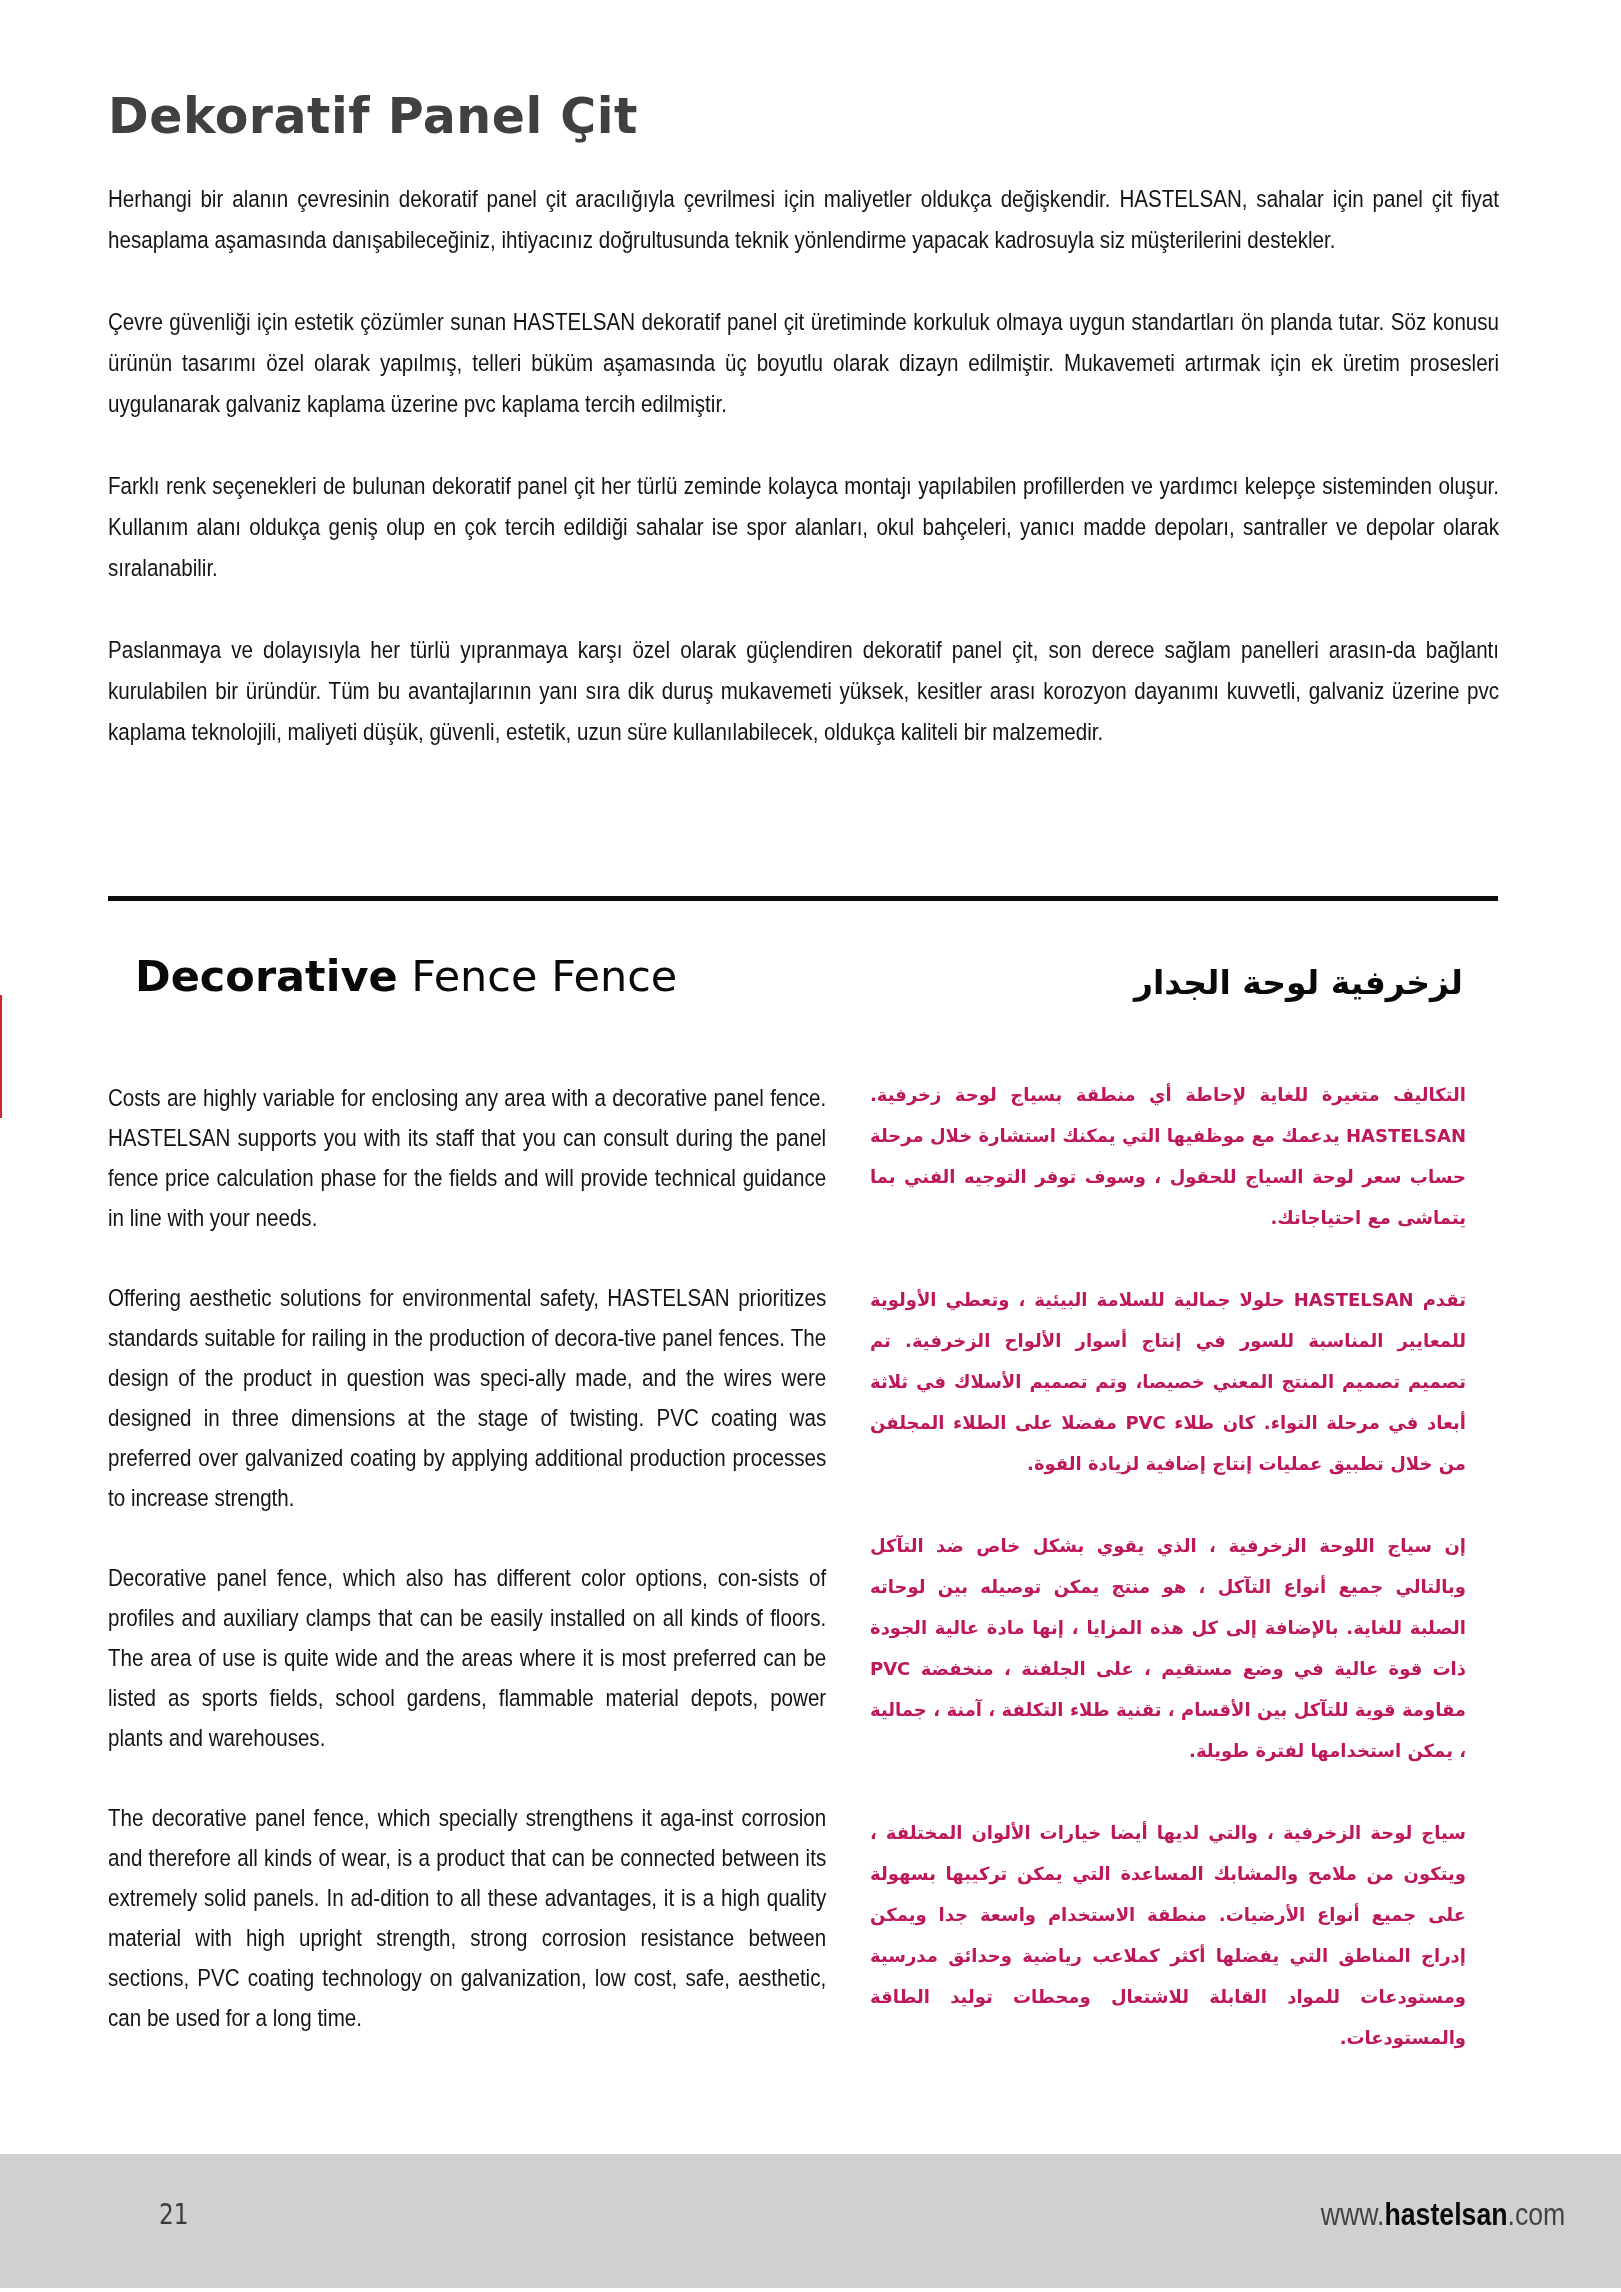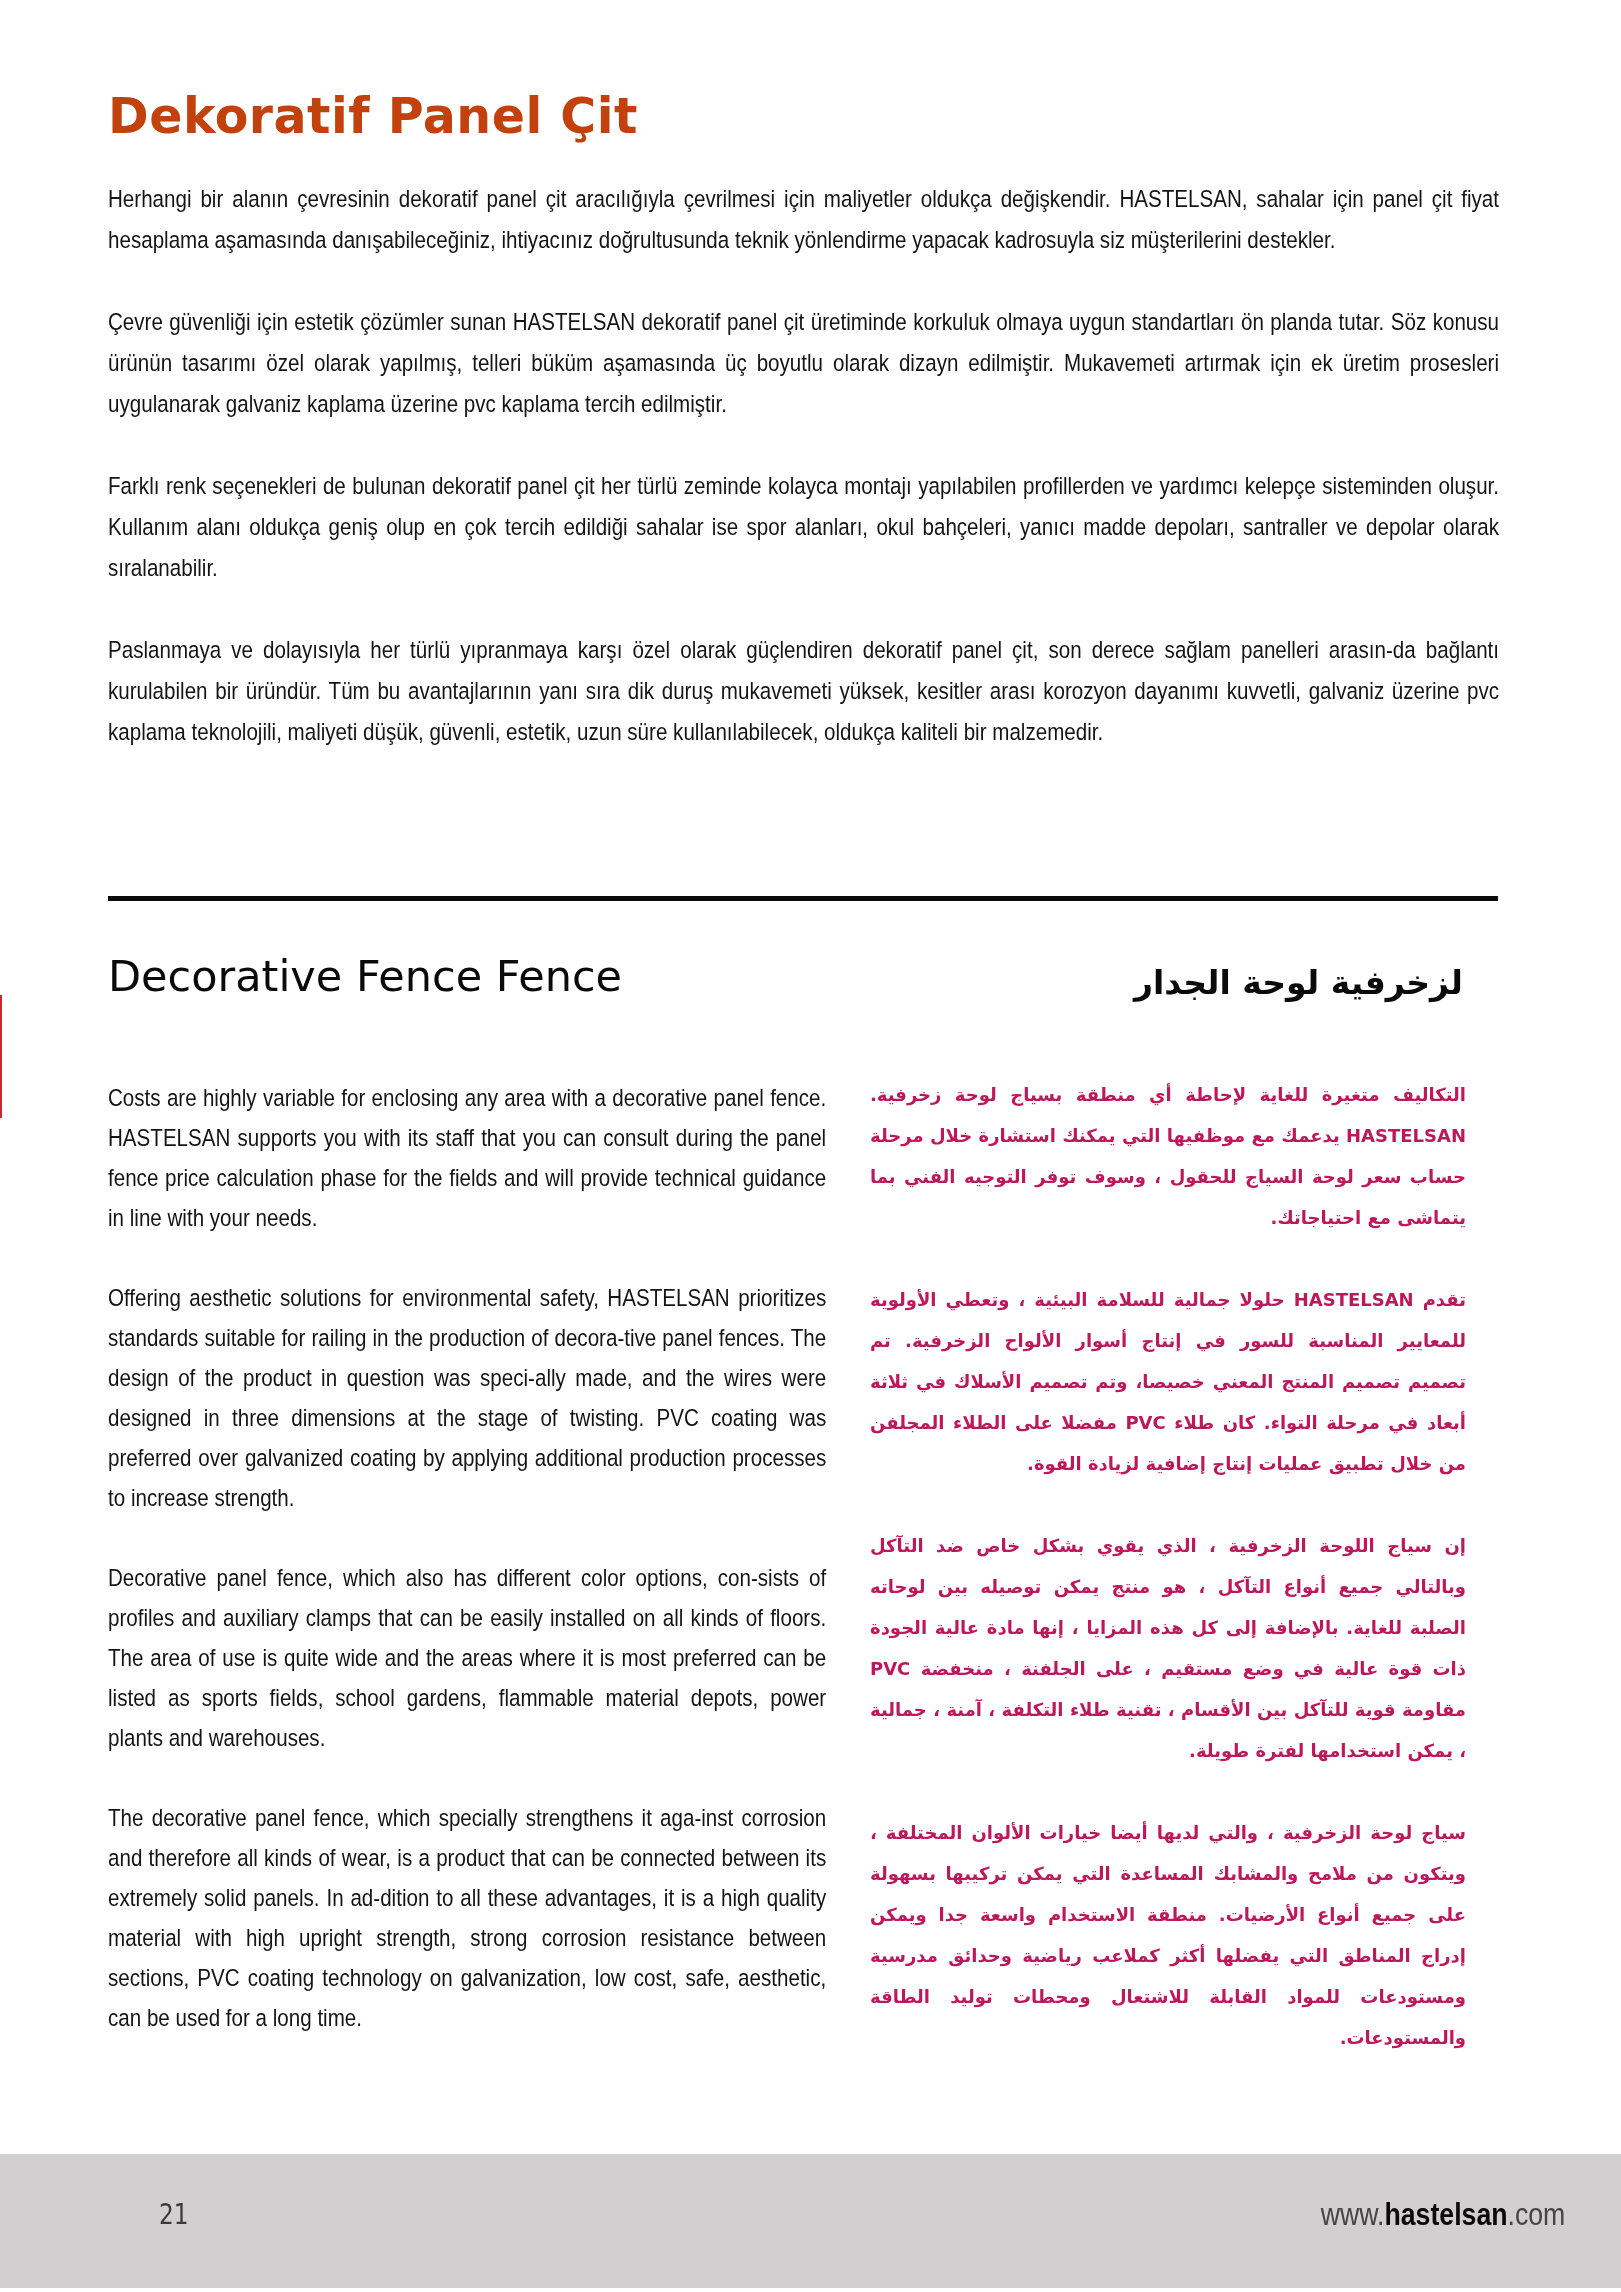--- a/index.html
+++ b/index.html
@@ -16,21 +16,21 @@
     }
     .page-title {
       position: absolute;
       left: 108px;
       top: 88px;
       margin: 0;
       font-family: "DejaVu Sans", sans-serif;
       font-weight: bold;
       font-size: 49px;
       letter-spacing: 0.5px;
-      color: #c2410c;
+      color: #404040;
     }
     .tr-body {
       position: absolute;
       left: 108px;
       top: 178px;
       width: 1392px;
       font-family: "Liberation Sans", sans-serif;
       font-size: 24.5px;
       line-height: 41px;
       color: #141414;
@@ -65,21 +65,22 @@
       left: 108px;
       top: 951px;
       margin: 0;
       font-family: "DejaVu Sans", sans-serif;
       font-size: 43px;
       font-weight: normal;
       color: #0a0a0a;
       white-space: nowrap;
     }
     .en-title .strong {
-      font-weight: 400;
+      font-weight: 700;
+      margin-left: 27px;
     }
     .ar-title {
       position: absolute;
       left: 1157px;
       width: 306px;
       top: 963px;
       margin: 0;
       font-family: "DejaVu Sans", sans-serif;
       font-weight: bold;
       font-size: 33px;

